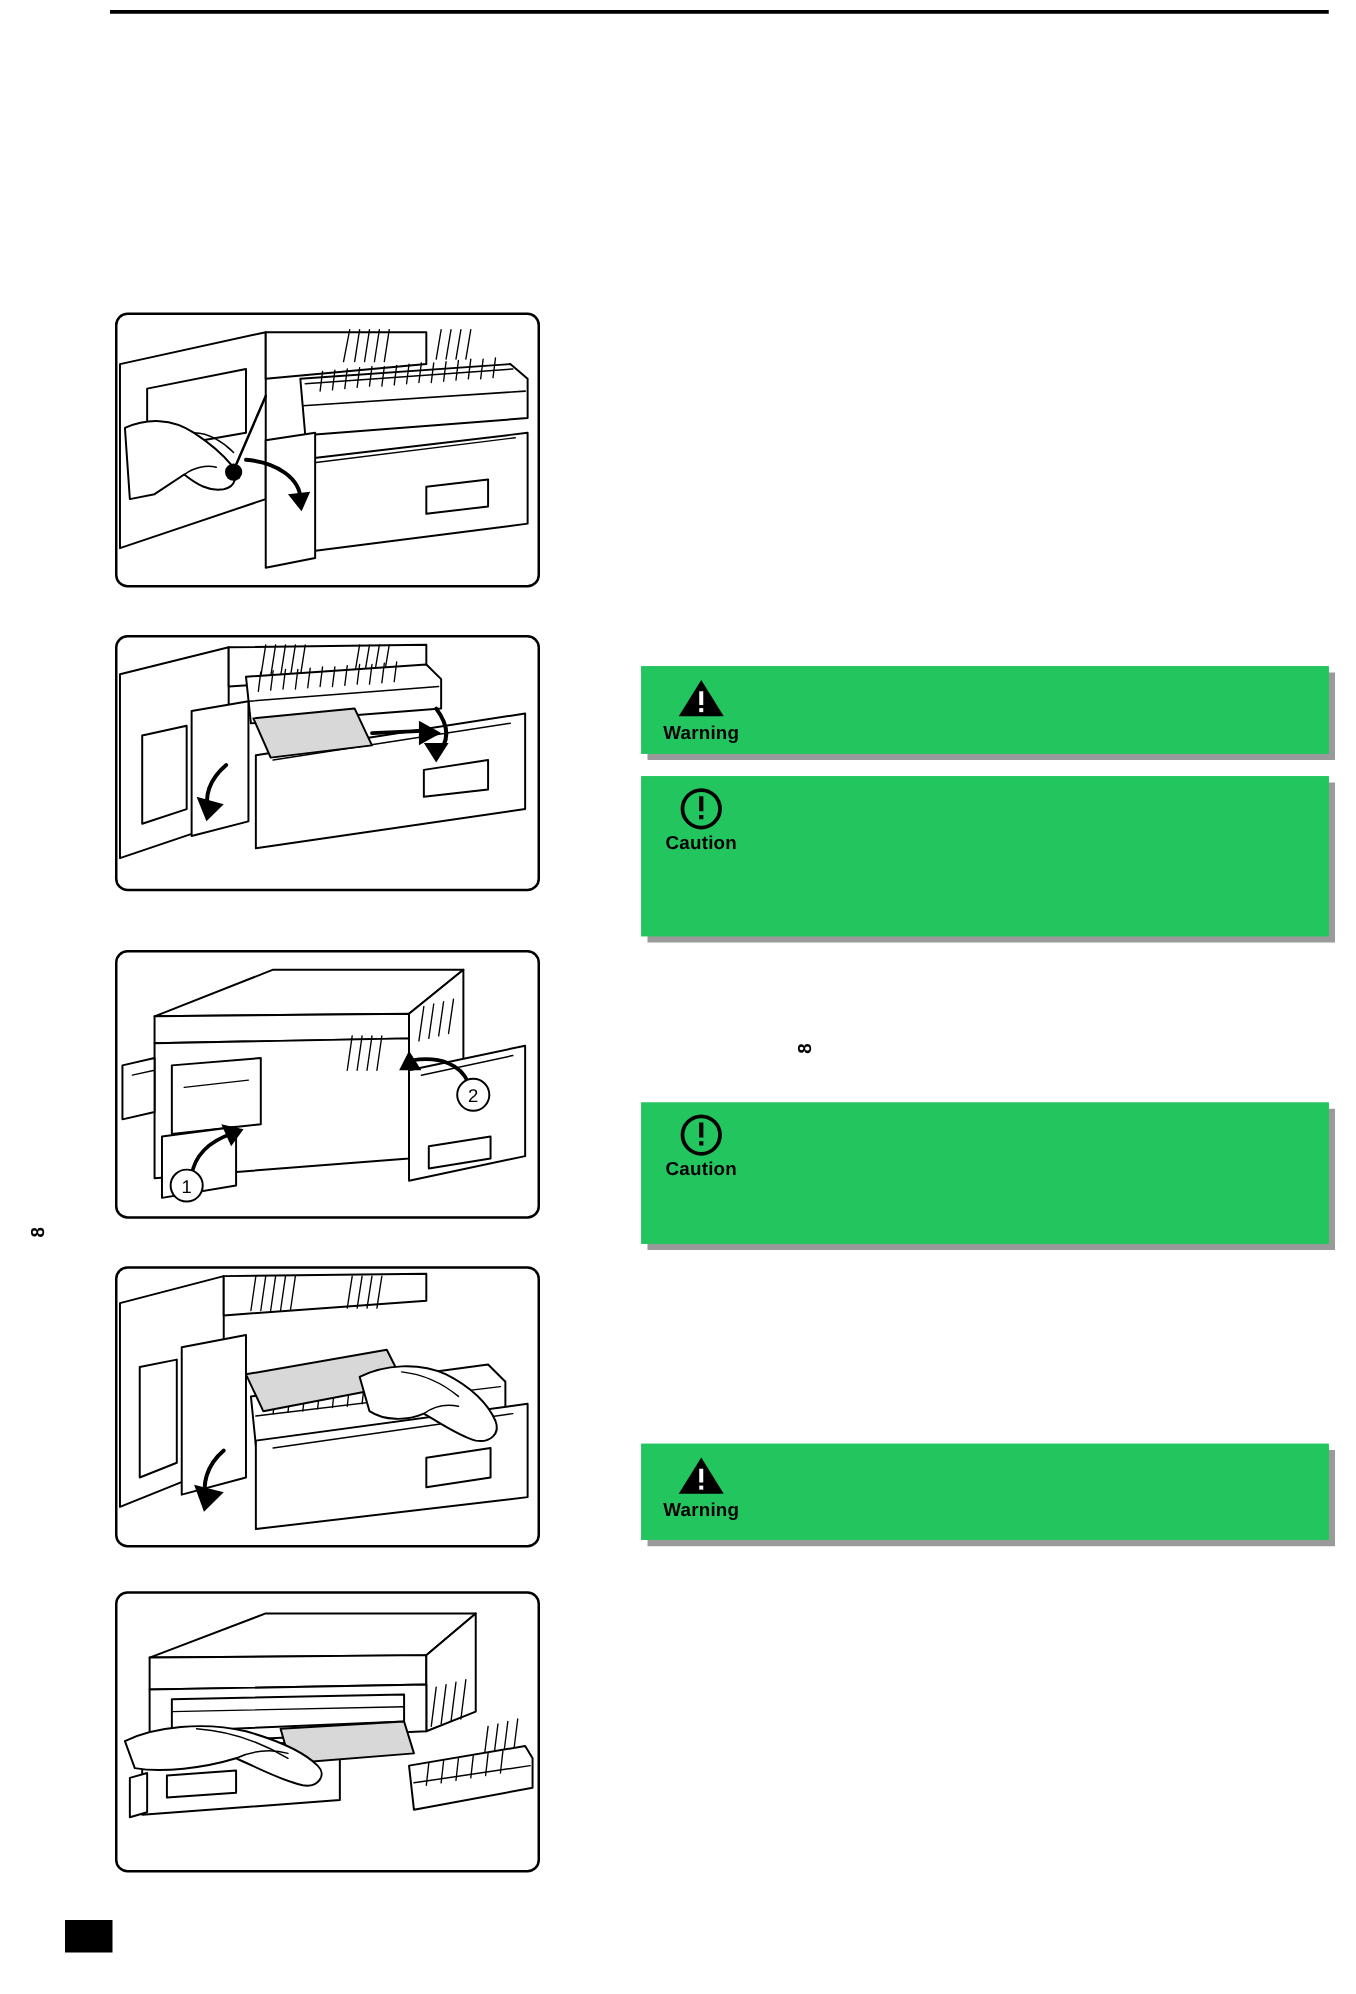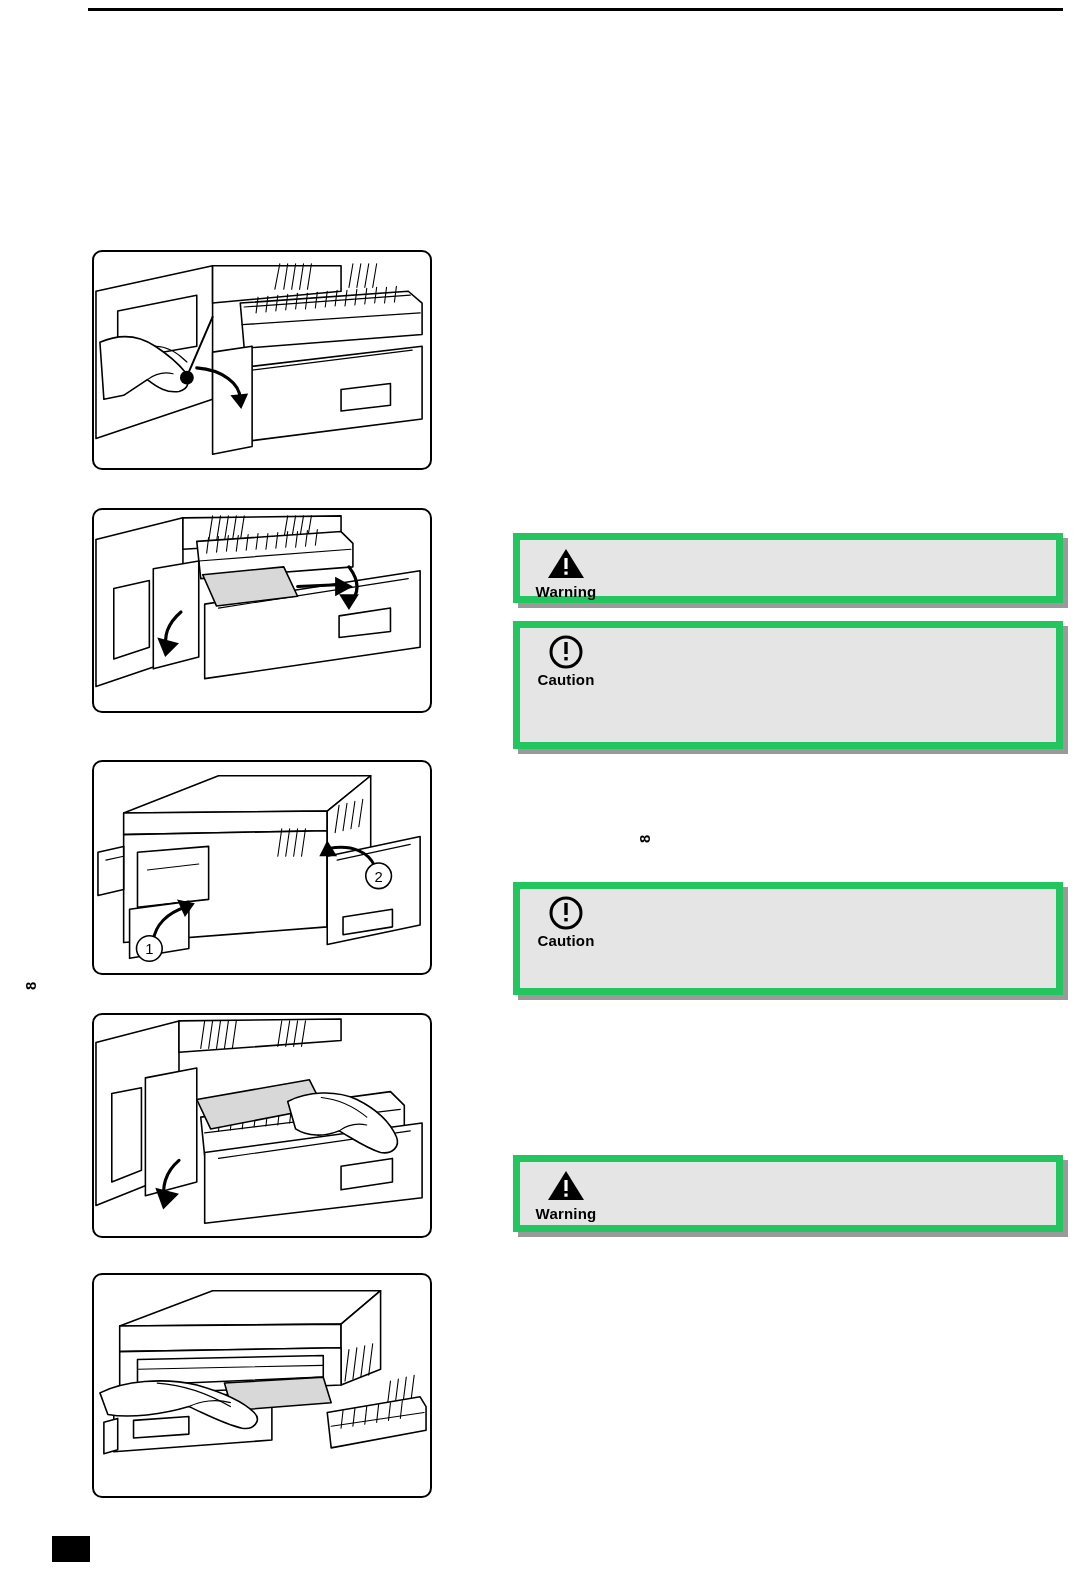--- a/index.html
+++ b/index.html
@@ -44,22 +44,22 @@
   #illus-3 { top: 760px;  height: 215px; }
   #illus-4 { top: 1013px; height: 225px; }
   #illus-5 { top: 1273px; height: 225px; }
 
   
   .notice {
     position: absolute;
     left: 513px;
     width: 550px;
     box-sizing: border-box;
-    background: #e5e5e5;
-    border: 7px solid #22c55e;
+    background: #22c55e;
+    border: 2px solid #22c55e;
     box-shadow: 5px 5px 0 #9a9a9a;
   }
   .notice .badge {
     position: absolute;
     left: 10px;
     top: 6px;
     width: 72px;
     text-align: center;
   }
   .notice .badge .glyph { display: block; height: 36px; }

